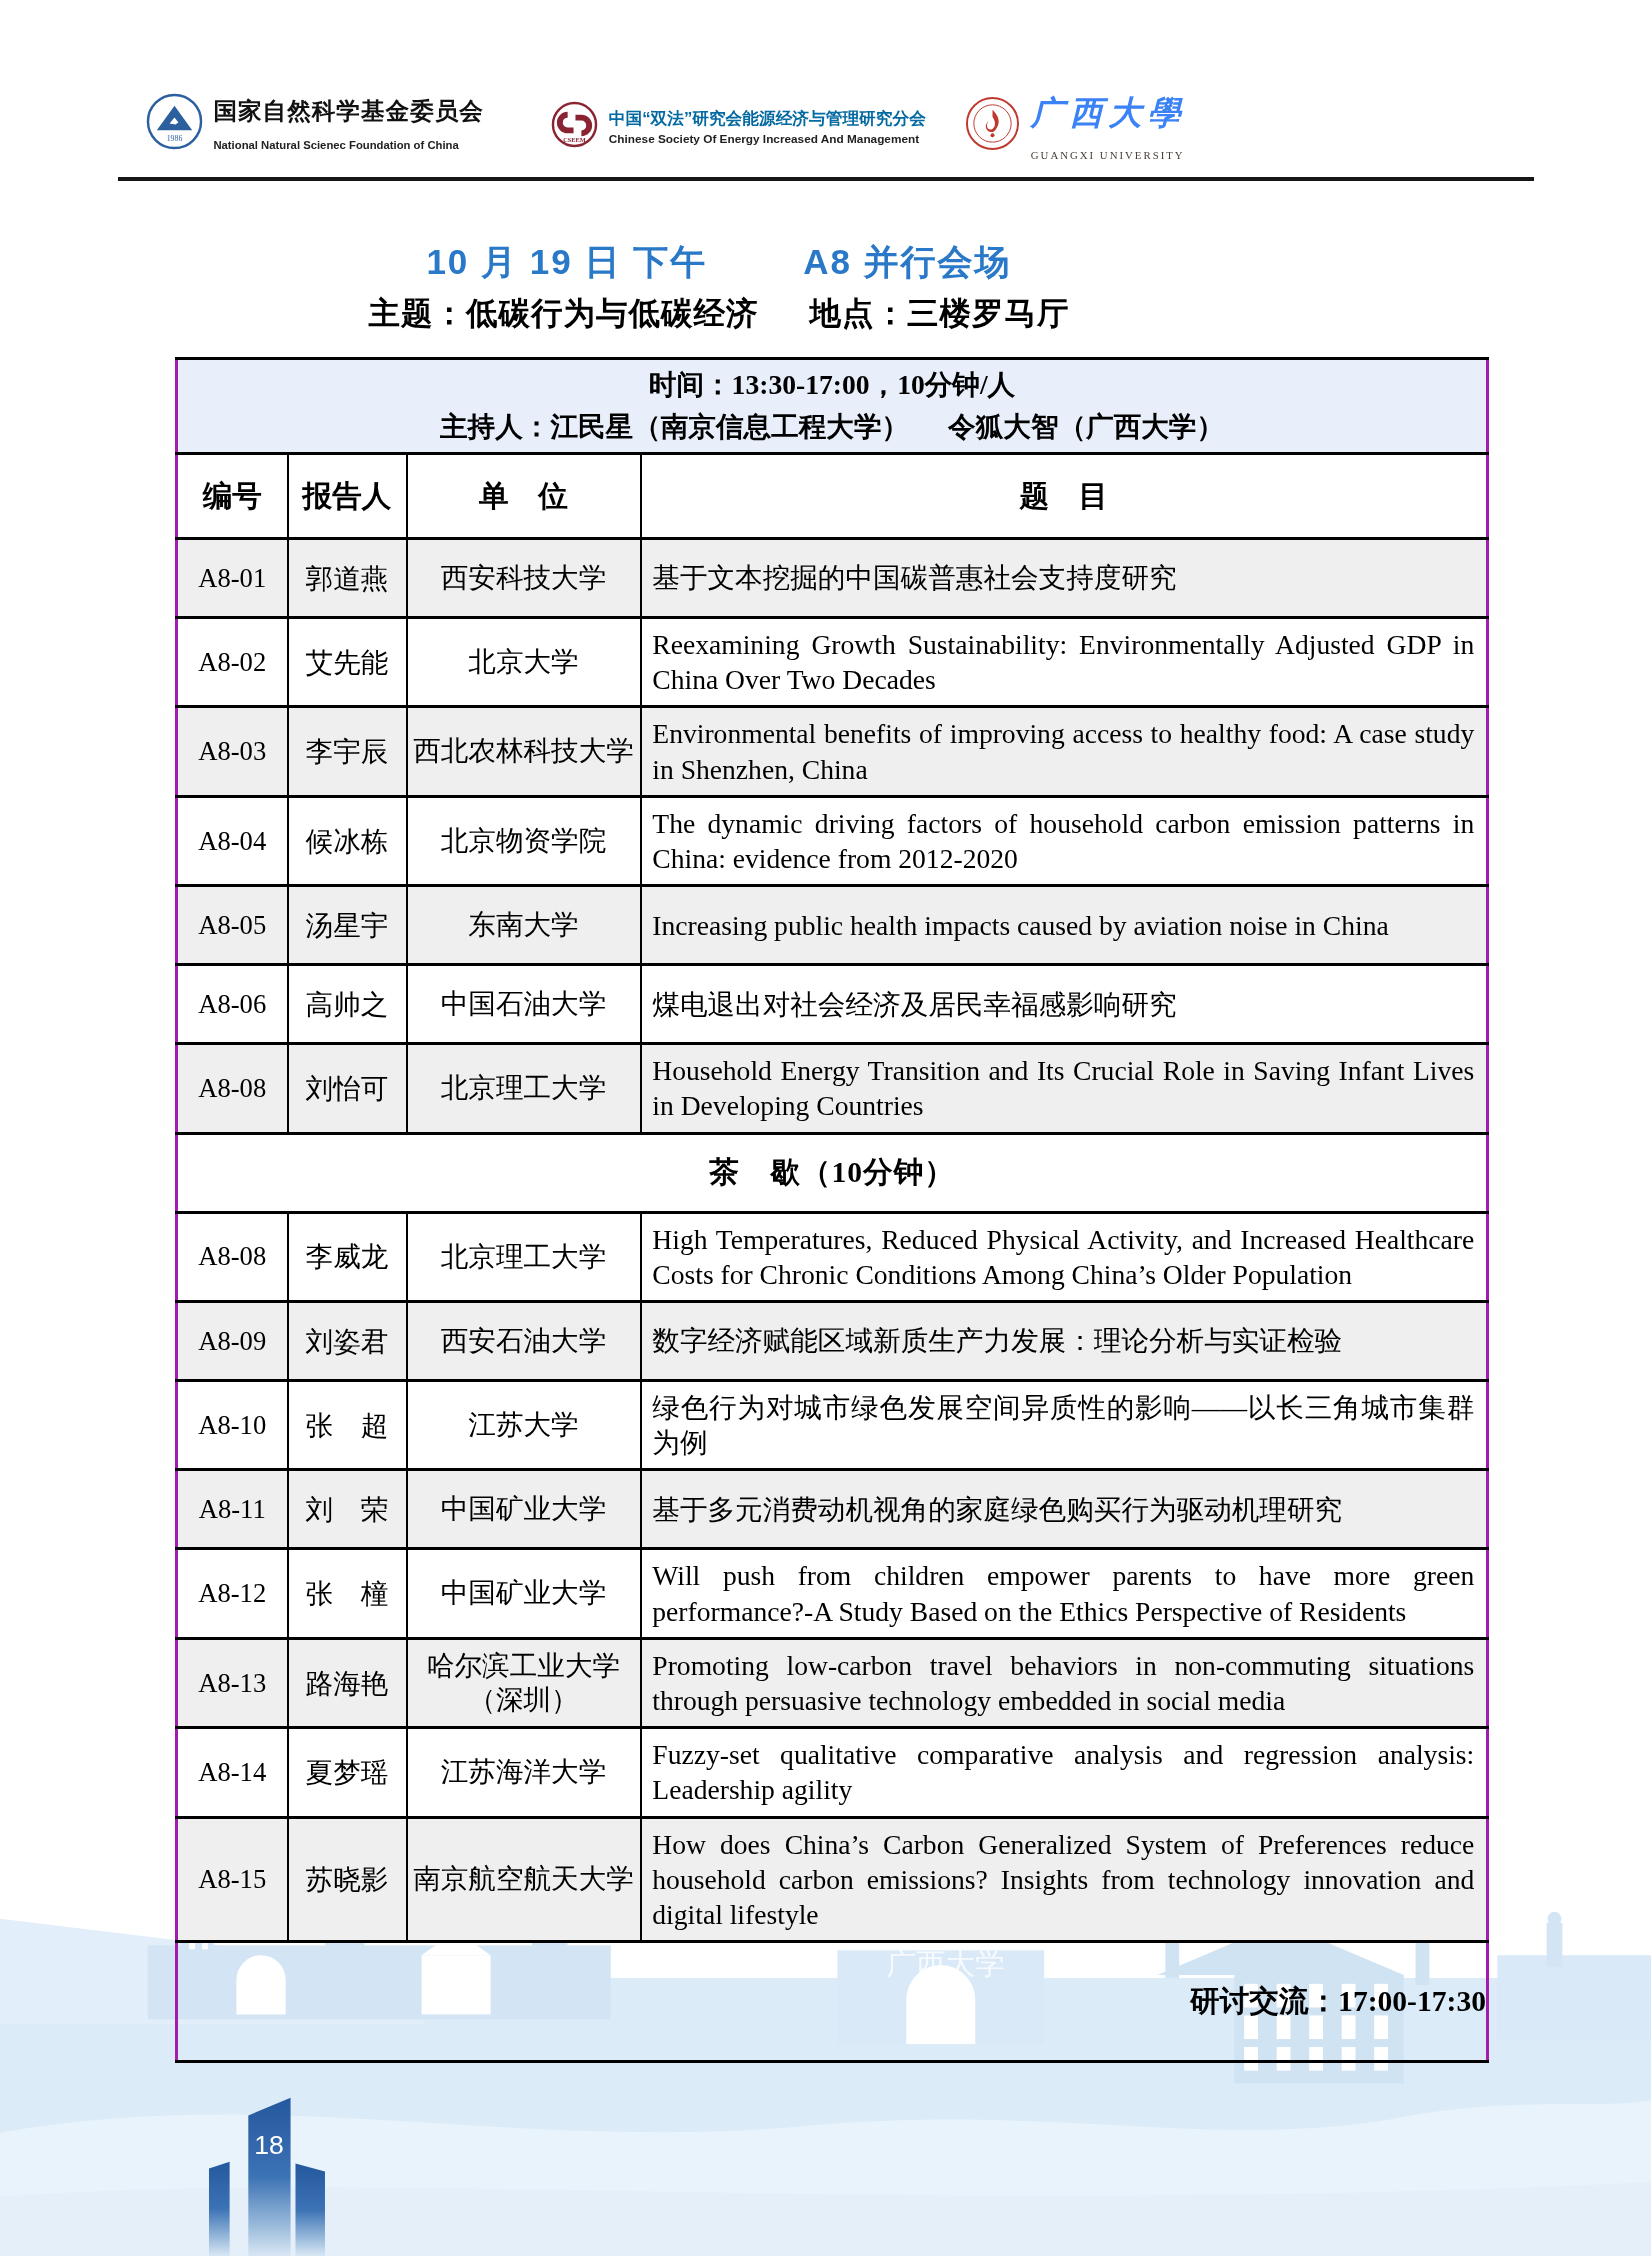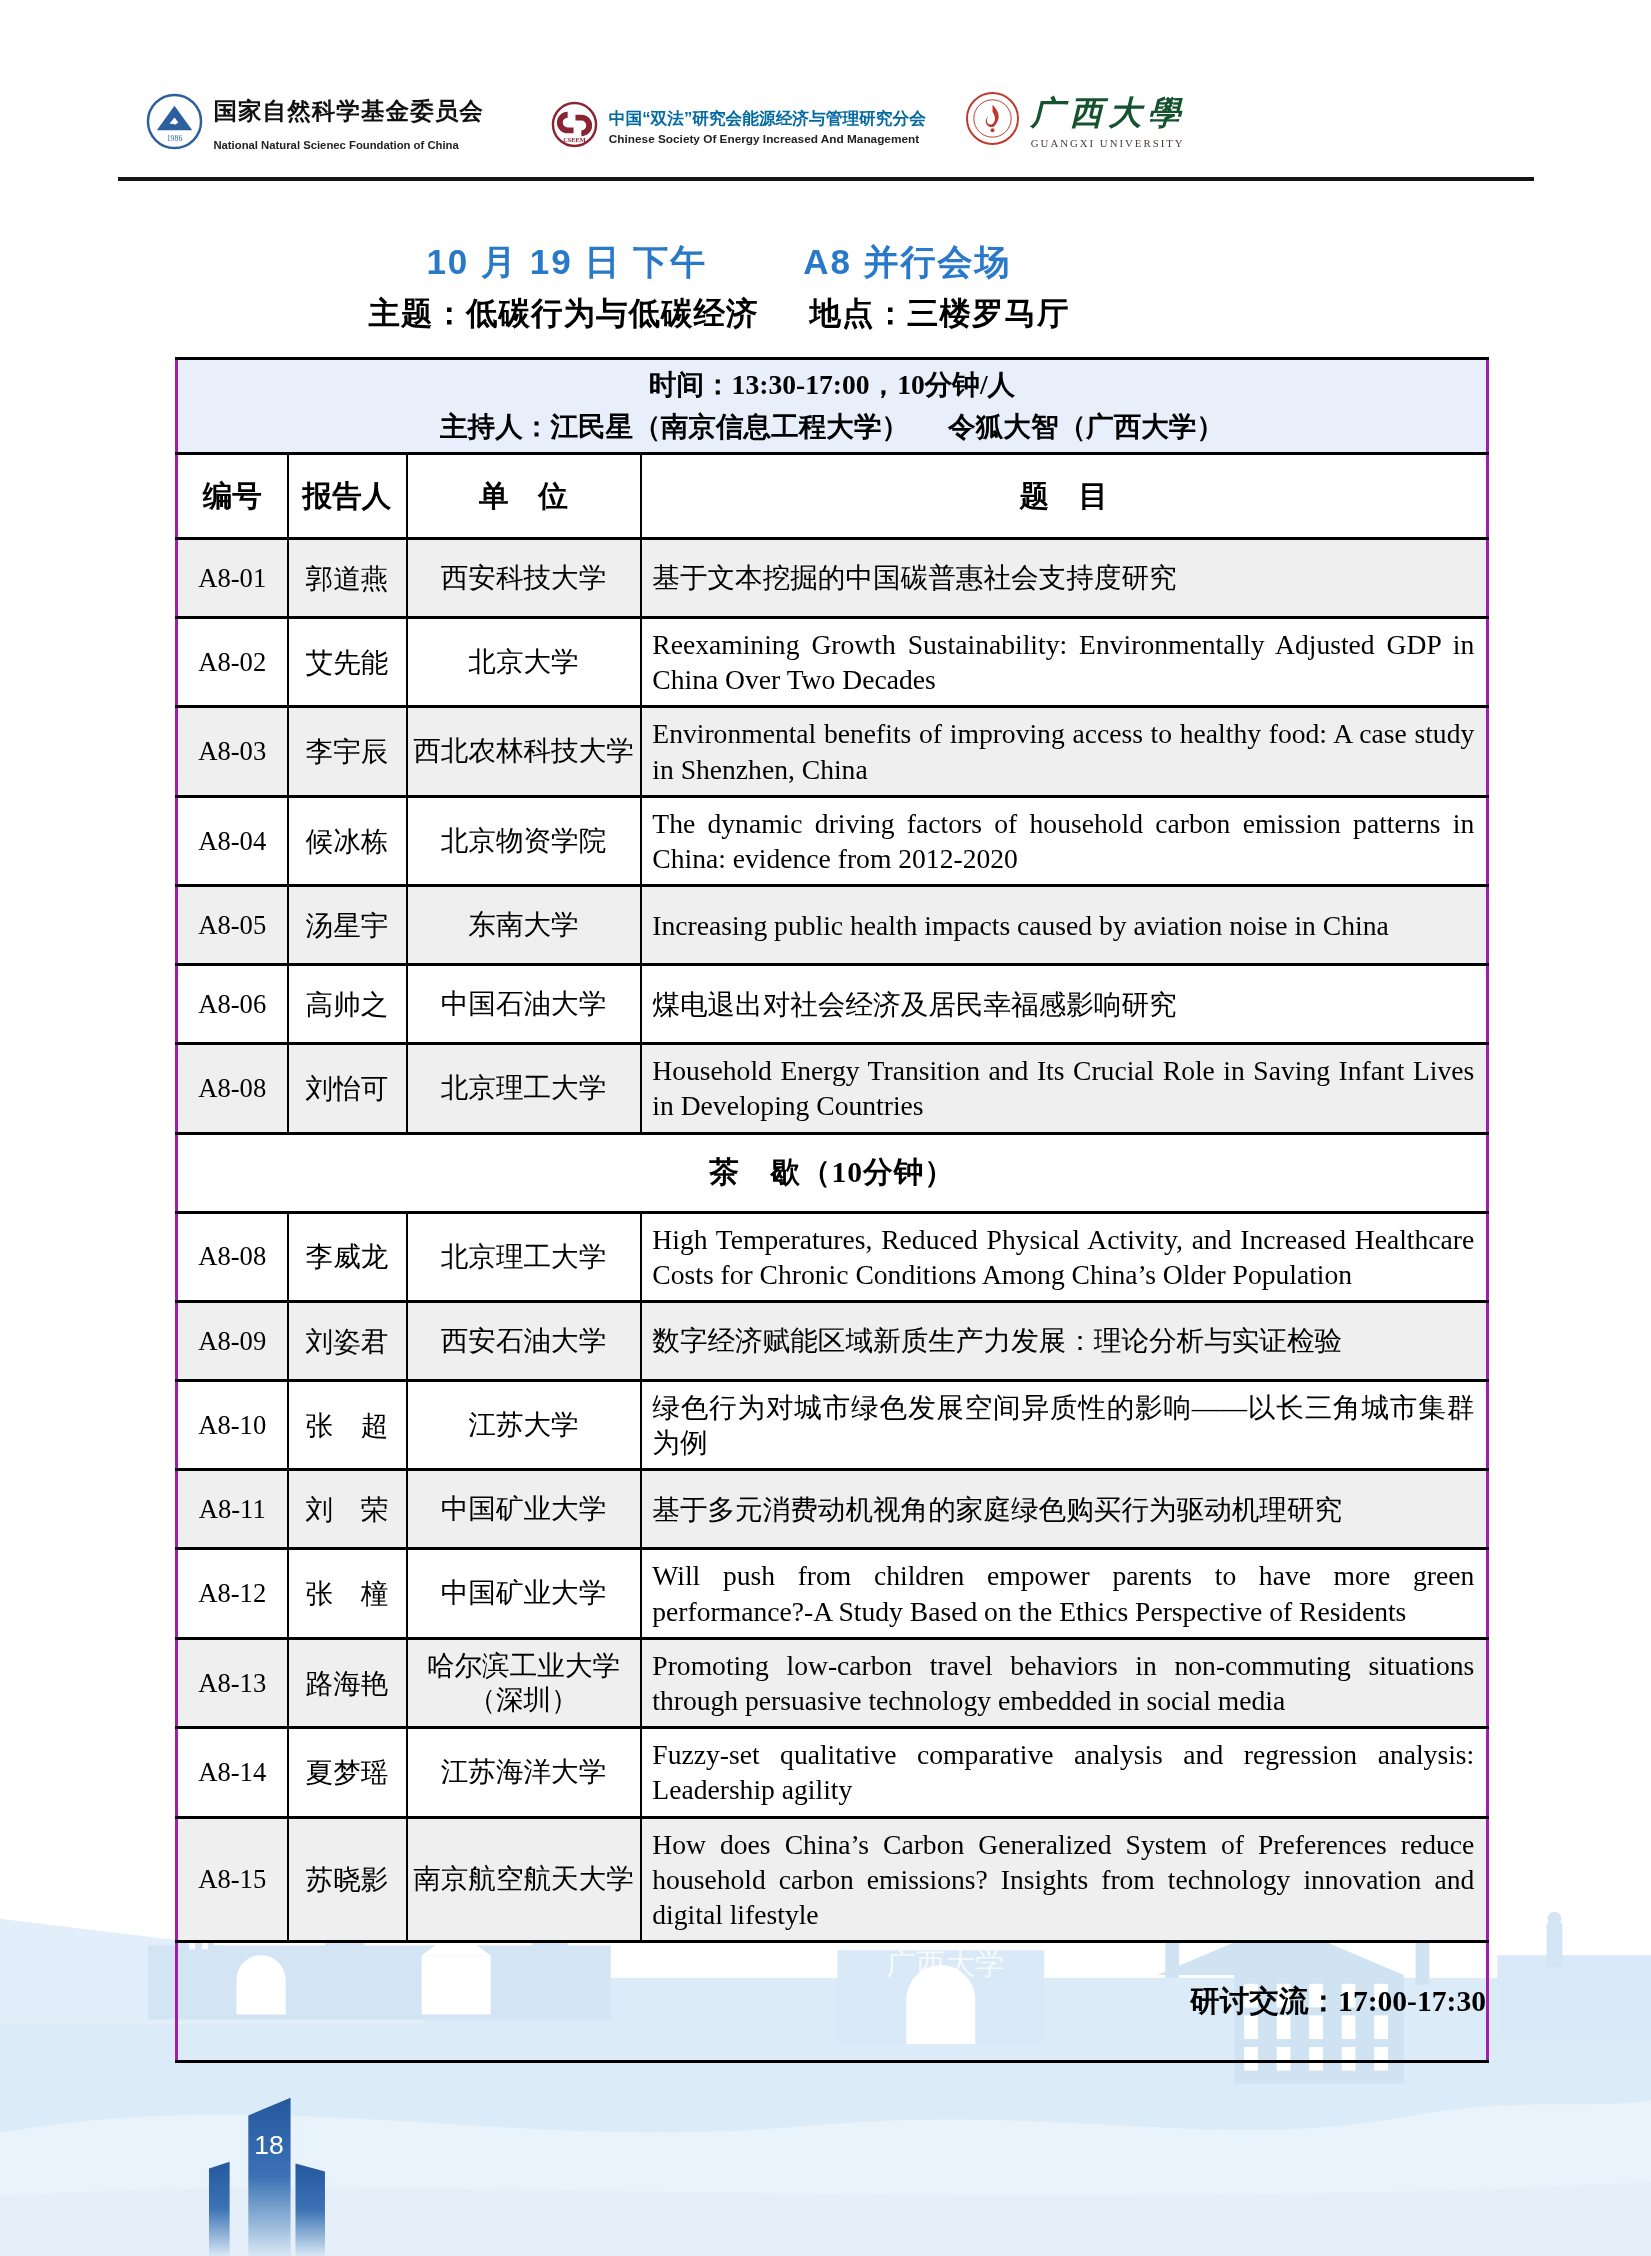--- a/index.html
+++ b/index.html
@@ -18,22 +18,22 @@
   .logo { position:absolute; display:flex; align-items:center; }
   .logo-nsfc { left:27.6px; top:9.9px; }
   .logo-cseem { left:433px; top:17.7px; }
   .logo-gxu { left:847px; top:7.9px; }
   .logo .mark { flex:0 0 auto; }
   .logo .ltext { margin-left:10.8px; }
   .nsfc-zh { font-family:"Liberation Sans", sans-serif; font-weight:bold; font-size:23.6px; letter-spacing:1px; color:#111; }
   .nsfc-en { font-family:"Liberation Sans", sans-serif; font-weight:bold; font-size:11.3px; color:#222; margin-top:12px; }
   .cseem-zh { font-family:"Liberation Sans", sans-serif; font-weight:bold; font-size:16.7px; color:#0369a1; }
   .cseem-en { font-family:"Liberation Sans", sans-serif; font-weight:bold; font-size:11.8px; color:#222; margin-top:2px; }
-  .gxu-zh { font-family:"Liberation Serif", serif; font-style:italic; font-weight:bold; font-size:33px; color:#14532d; letter-spacing:5.9px; }
-  .gxu-en { font-family:"Liberation Serif", serif; font-size:10.8px; letter-spacing:2px; color:#4a3c36; margin-top:1px; }
+  .gxu-zh { font-family:"Liberation Serif", serif; font-style:italic; font-weight:bold; font-size:33px; color:#3b82f6; letter-spacing:5.9px; }
+  .gxu-en { font-family:"Liberation Serif", serif; font-size:10.8px; letter-spacing:2px; color:#4a3c36; margin-top:13px; }
   .hr-divider { position:absolute; left:118px; top:177px; width:1416px; height:3.9px; background:#161616; z-index:1; }
   
   .headline-wrap { position:absolute; left:0; top:0; width:1438px; z-index:1; text-align:center;
                    font-family:"Liberation Sans", sans-serif; font-weight:bold; }
   .session-line { top:239px; font-size:35px; color:#2979c8; letter-spacing:2px; position:absolute; width:1438px; }
   .topic-line { top:293px; font-size:31.5px; color:#000; letter-spacing:1px; position:absolute; width:1438px; }
   .gap-l { margin-left:96px; }
   .gap-m { margin-left:51px; }
   
   table.program {

